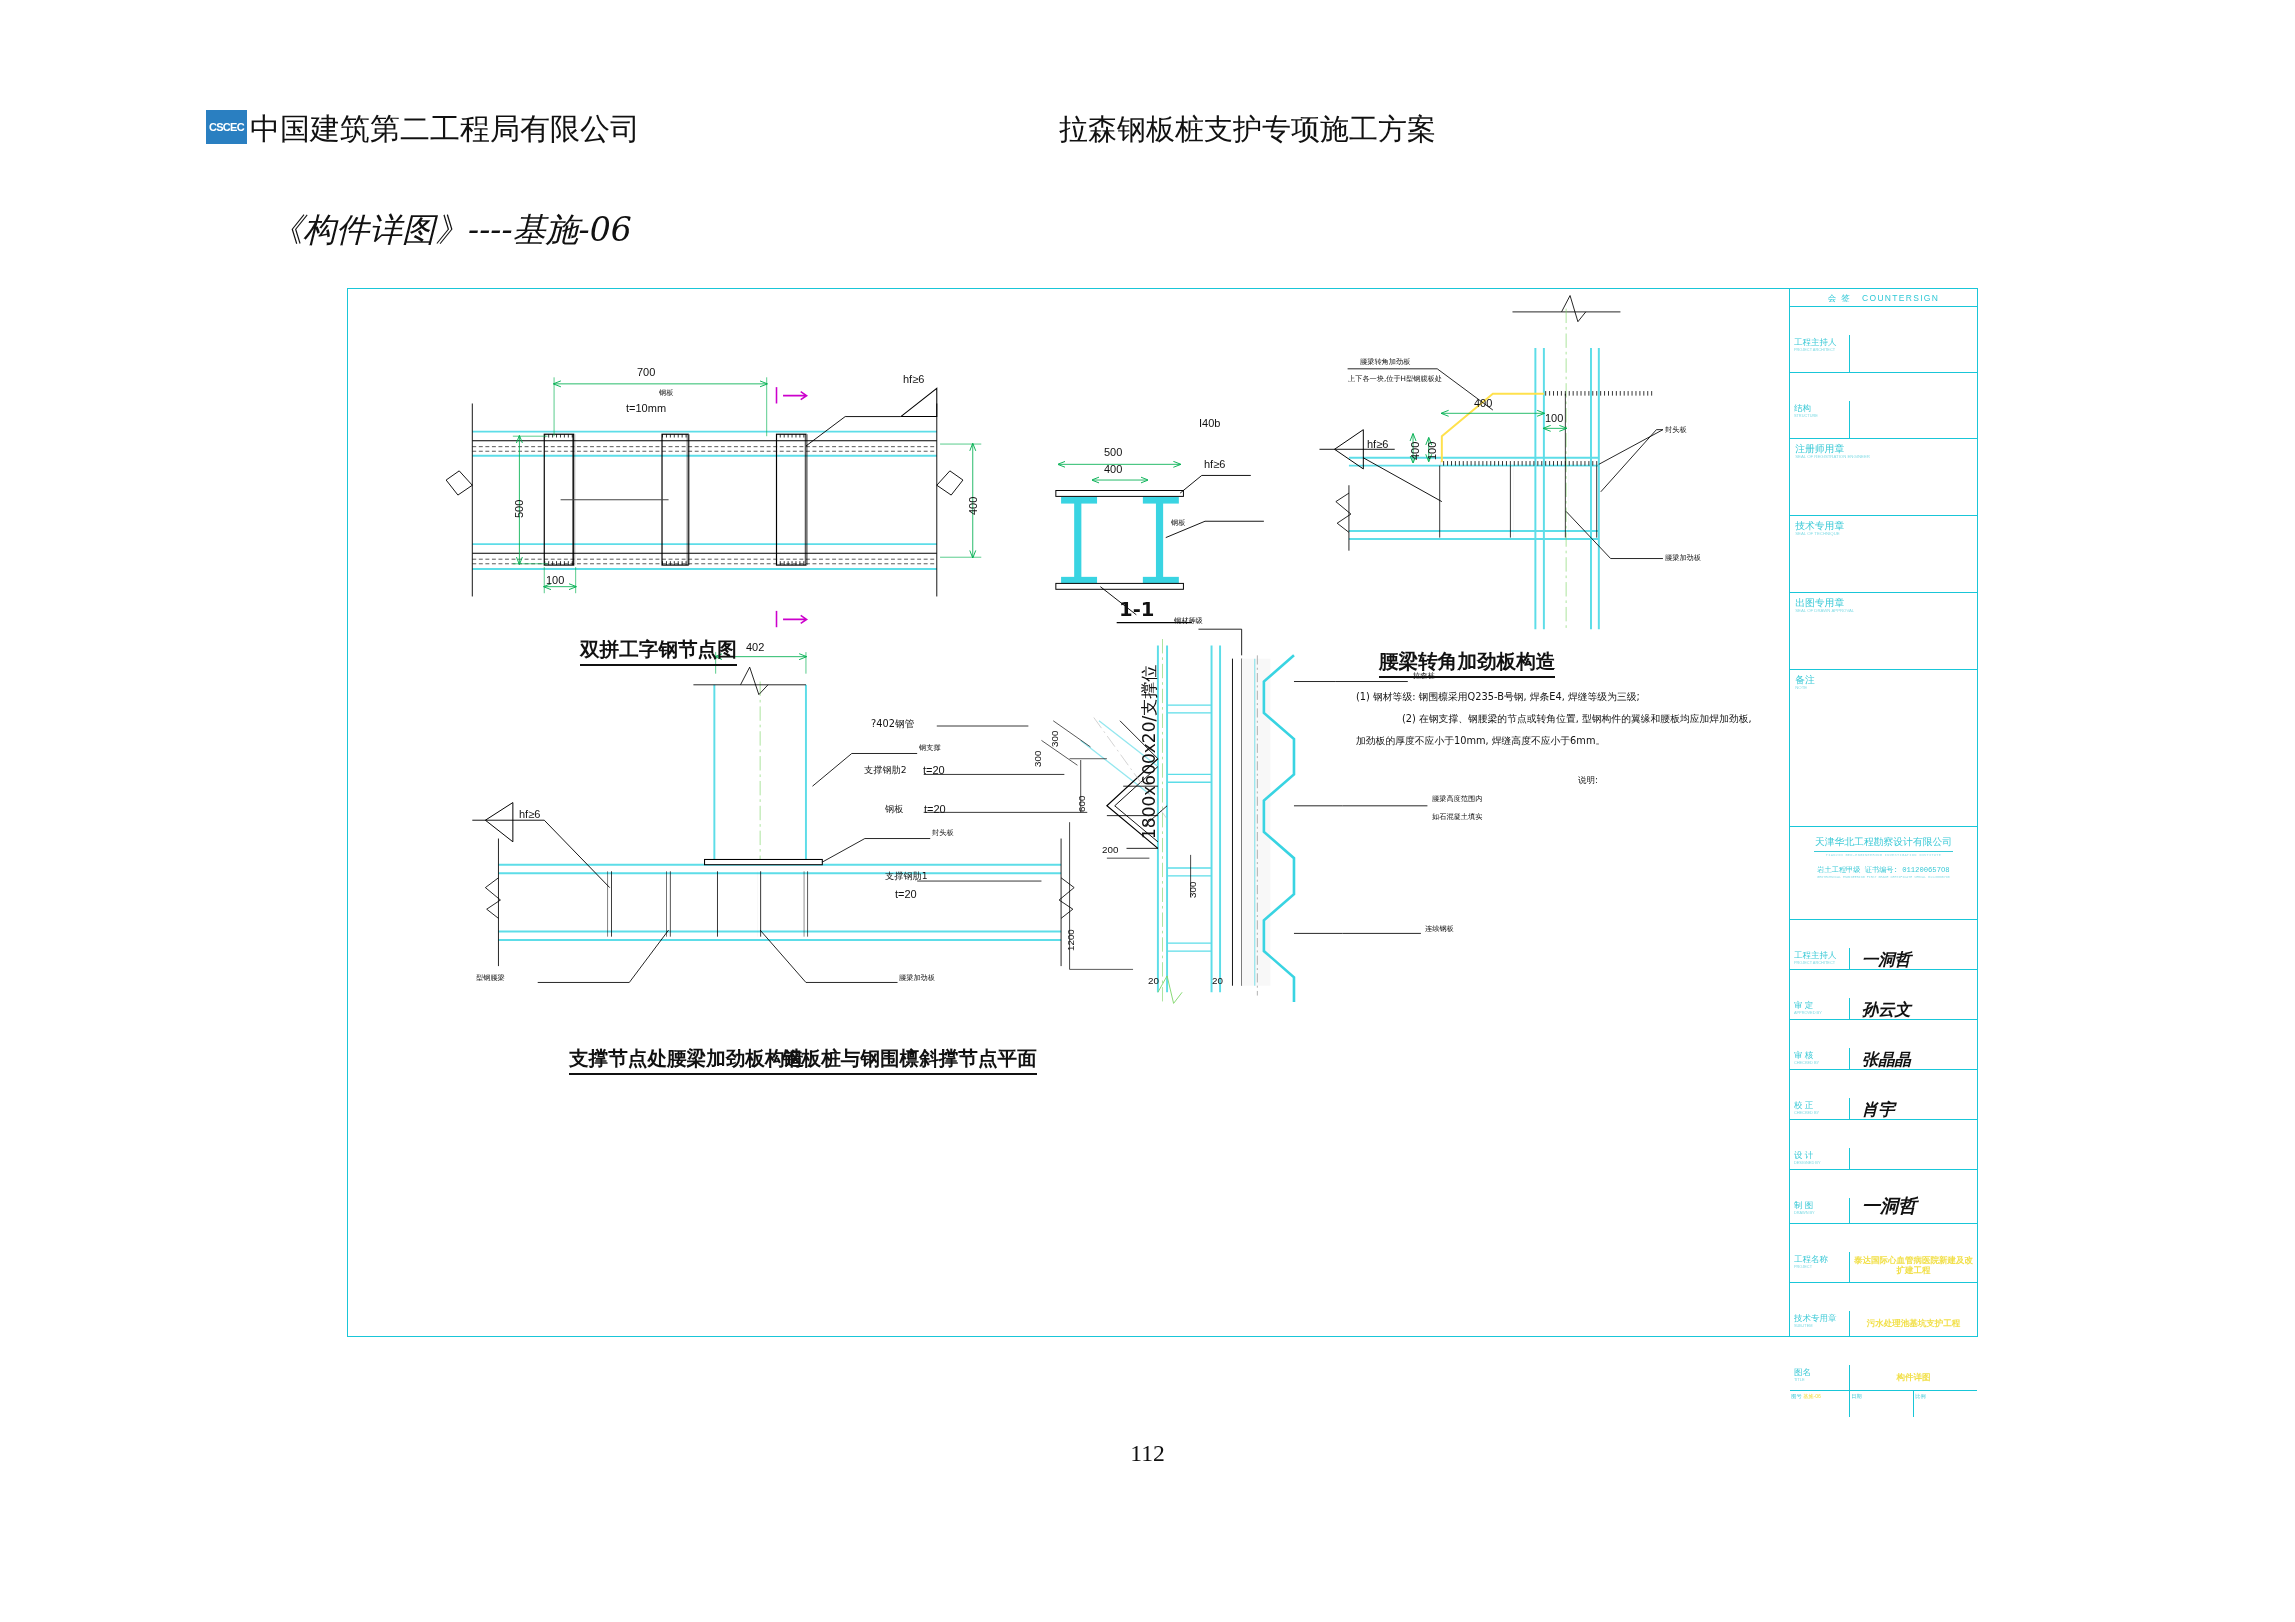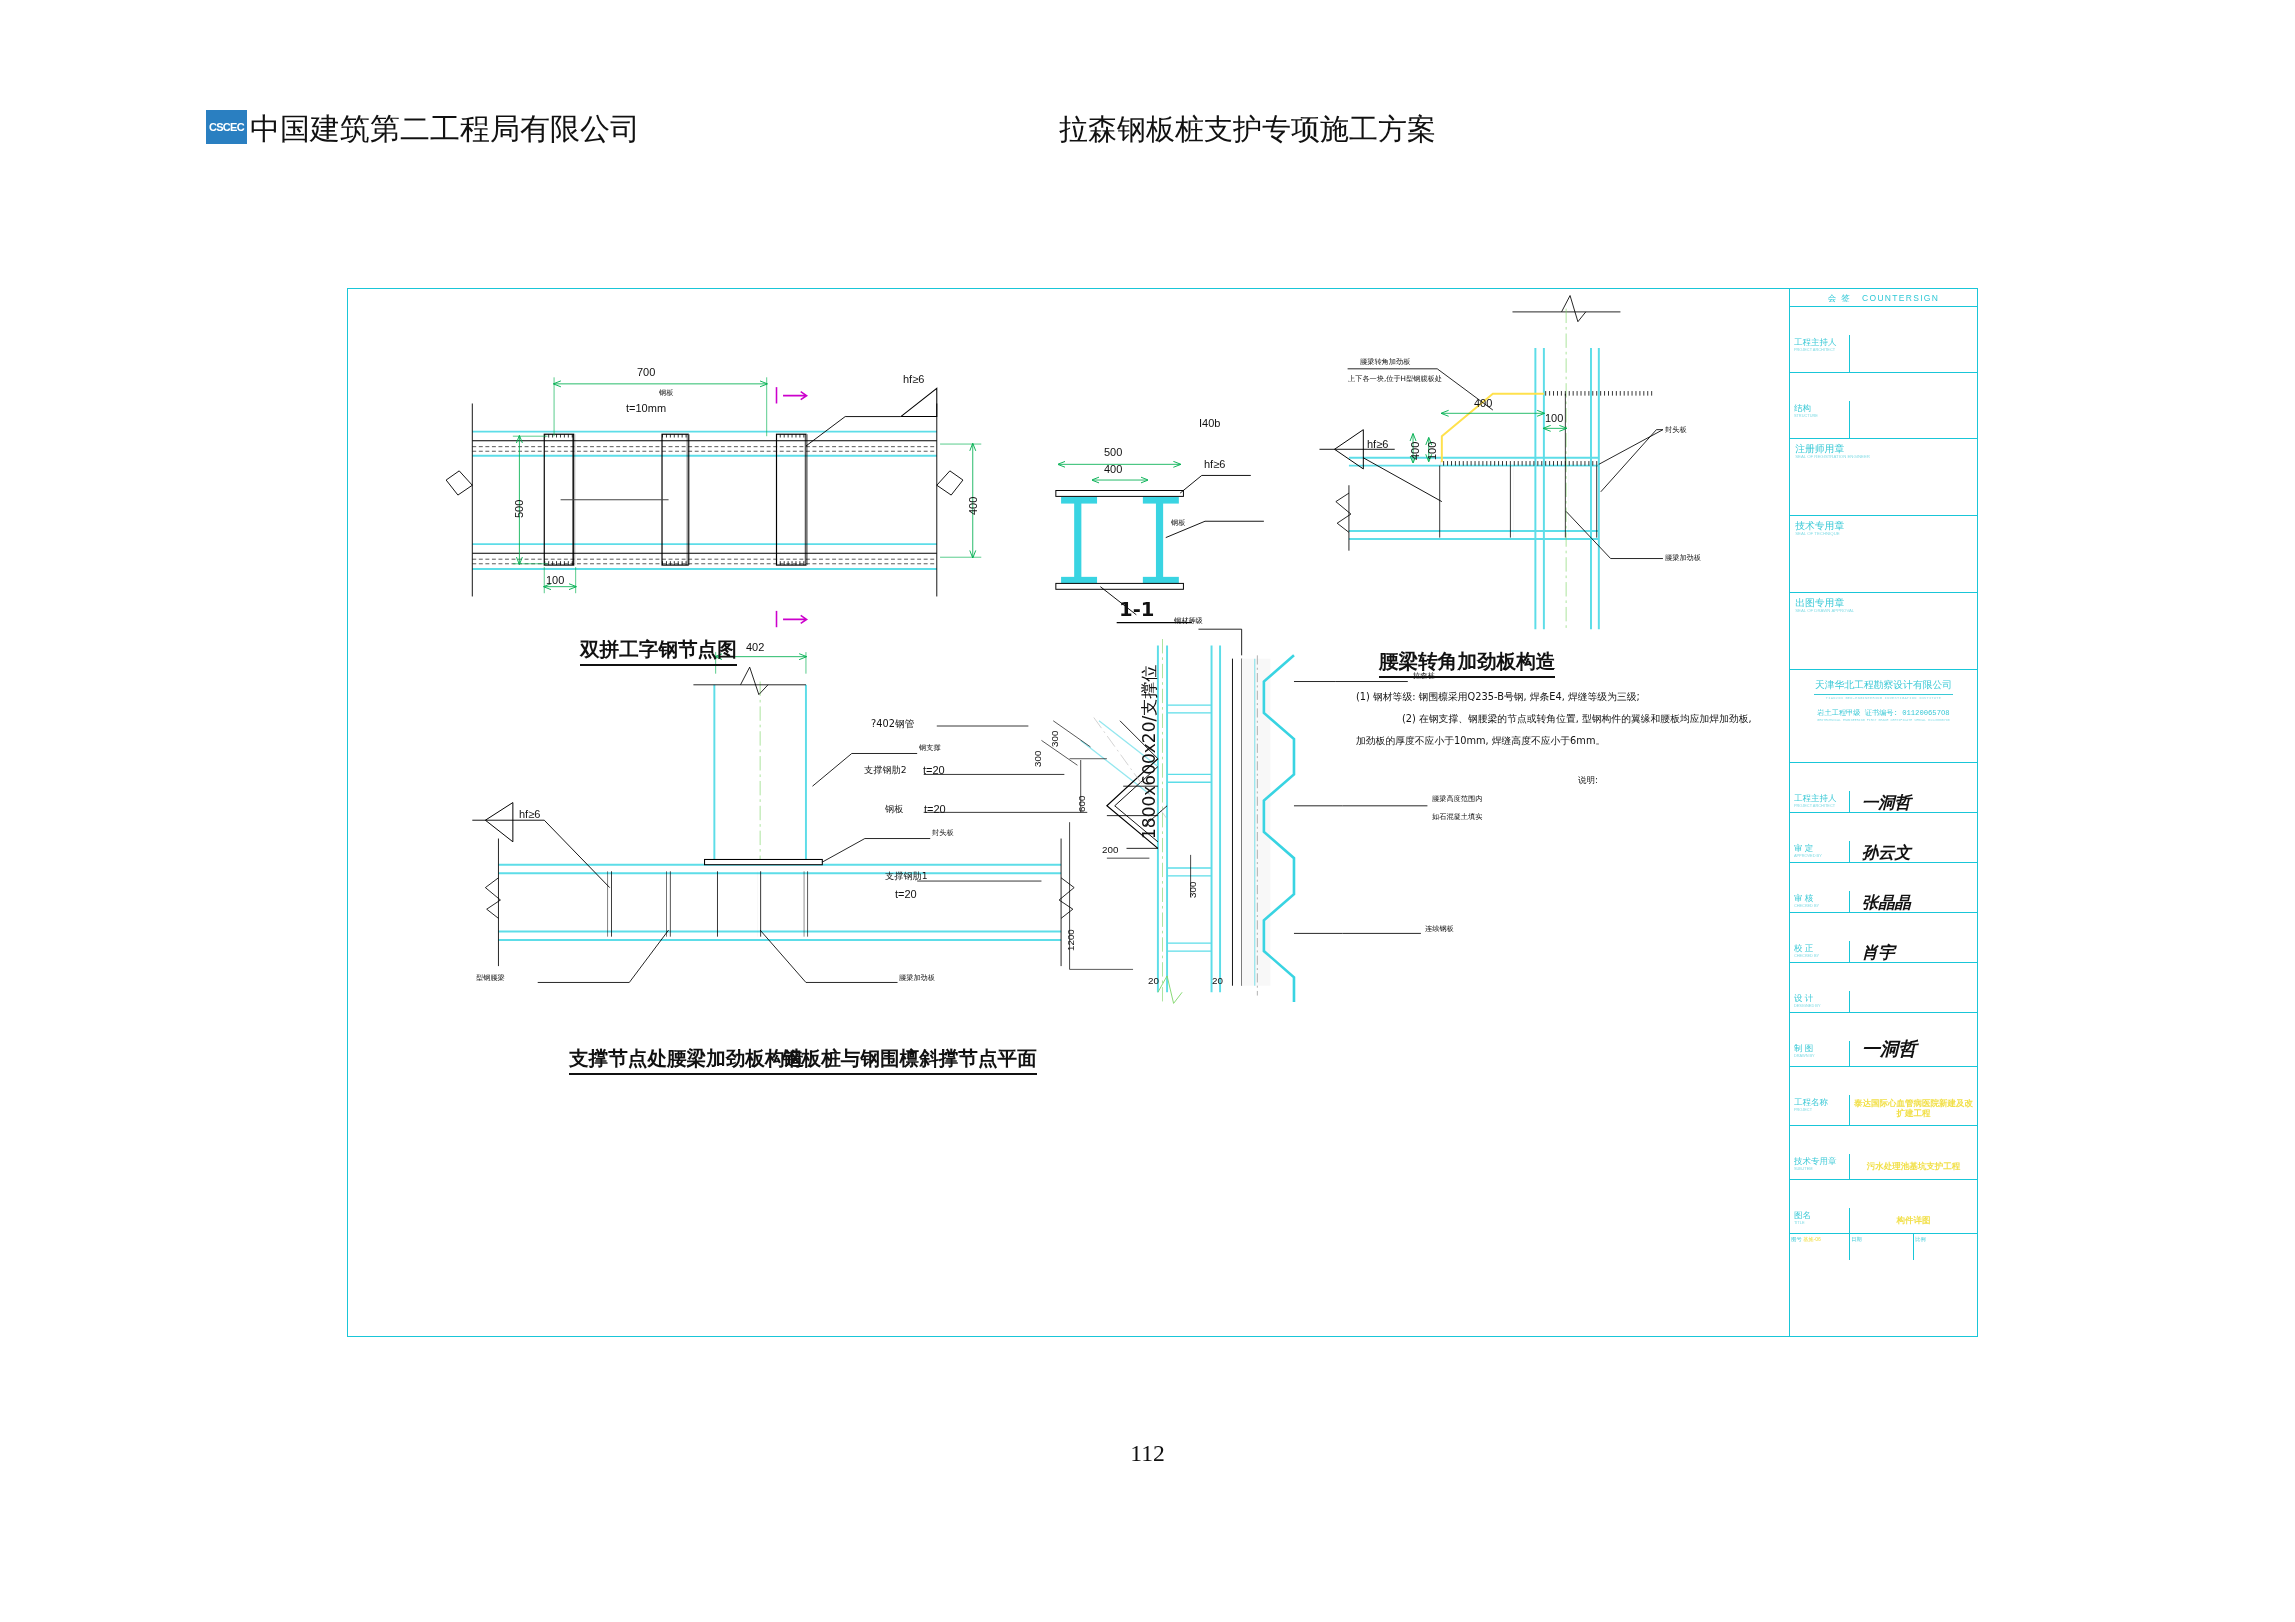--- a/index.html
+++ b/index.html
@@ -116,20 +116,21 @@
 </head>
 <body>
 
 <div class="pg">
 
   <div class="hdr"></div>
   <div class="logo">CSCEC</div>
   <div class="hdr-company">中国建筑第二工程局有限公司</div>
   <div class="hdr-title">拉森钢板桩支护专项施工方案</div>
 
+  <div class="doc-sub">《构件详图》----基施-06</div>
 
   <div class="sheet">
 
     <svg class="cad" viewBox="0 0 2490 1600">
       <defs>
         <marker id="ar" markerWidth="9" markerHeight="9" refX="8" refY="4.5" orient="auto">
           <path d="M0,1 L9,4.5 L0,8" fill="none" stroke="#00b050" stroke-width="1.1"></path>
         </marker>
         <marker id="arl" markerWidth="9" markerHeight="9" refX="1" refY="4.5" orient="auto">
           <path d="M9,1 L0,4.5 L9,8" fill="none" stroke="#00b050" stroke-width="1.1"></path>
@@ -478,20 +479,24 @@
       <div class="tb-row tb-blk" style="height:77px;">
         <span class="cn">技术专用章</span>
         <span class="en">SEAL OF TECHNIQUE</span>
       </div>
 
       <div class="tb-row tb-blk" style="height:77px;">
         <span class="cn">出图专用章</span>
         <span class="en">SEAL OF DRAWN APPROVAL</span>
       </div>
 
+      <div class="tb-row tb-blk" style="height:157px;">
+        <span class="cn">备注</span>
+        <span class="en">NOTE</span>
+      </div>
 
       <div class="tb-row tb-firm" style="height:93px;">
         <div class="f1">天津华北工程勘察设计有限公司</div>
         <div class="f2">TIANJIN GEO-ENGINEERING INVESTIGATION INSTITUTE</div>
         <div class="f3">岩土工程甲级    证书编号: 011200657O8</div>
         <div class="f4">GEOTECHNICAL ENGINEERING FIRST GRADE    CERTIFICATE SERIAL 011200657O8</div>
       </div>
 
       <div class="tb-row tb-2col" style="height:22px;">
         <div class="tb-lab">

